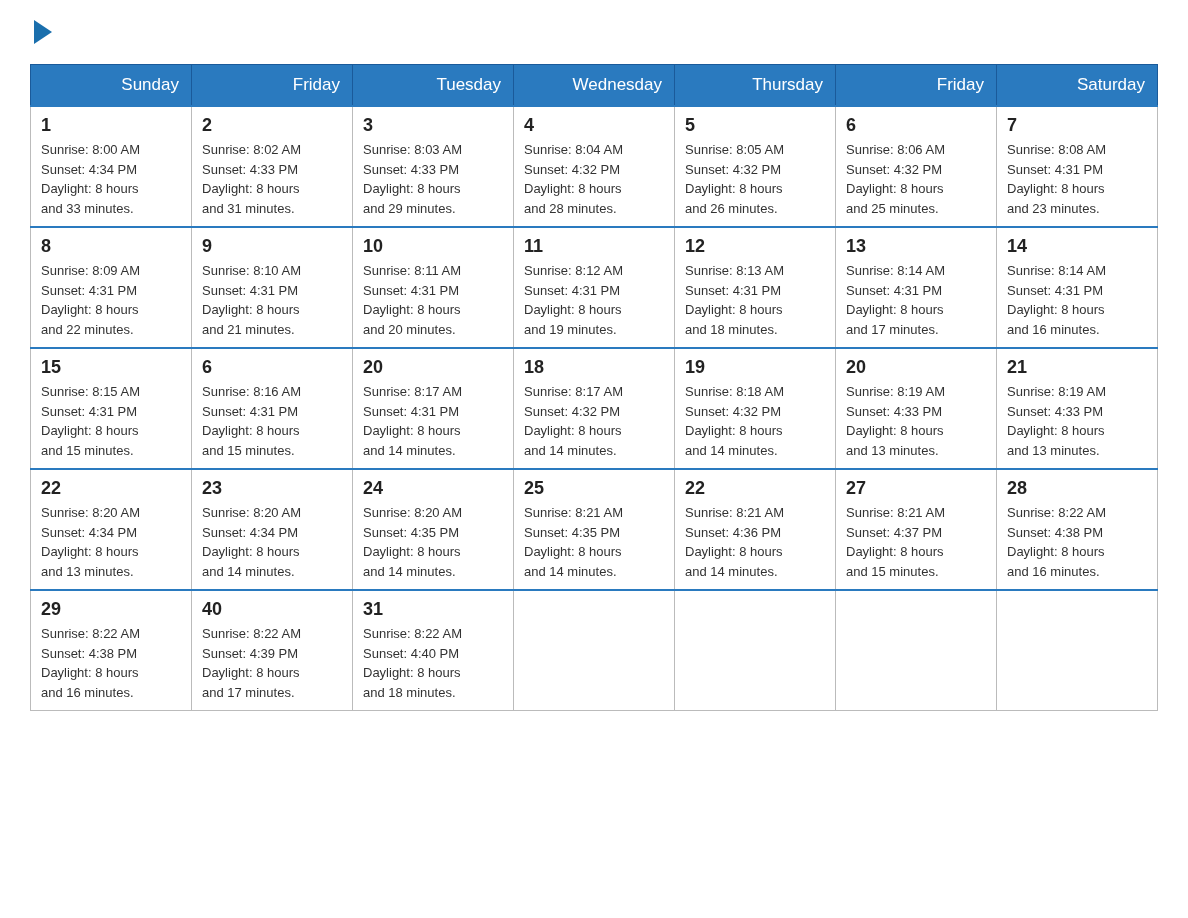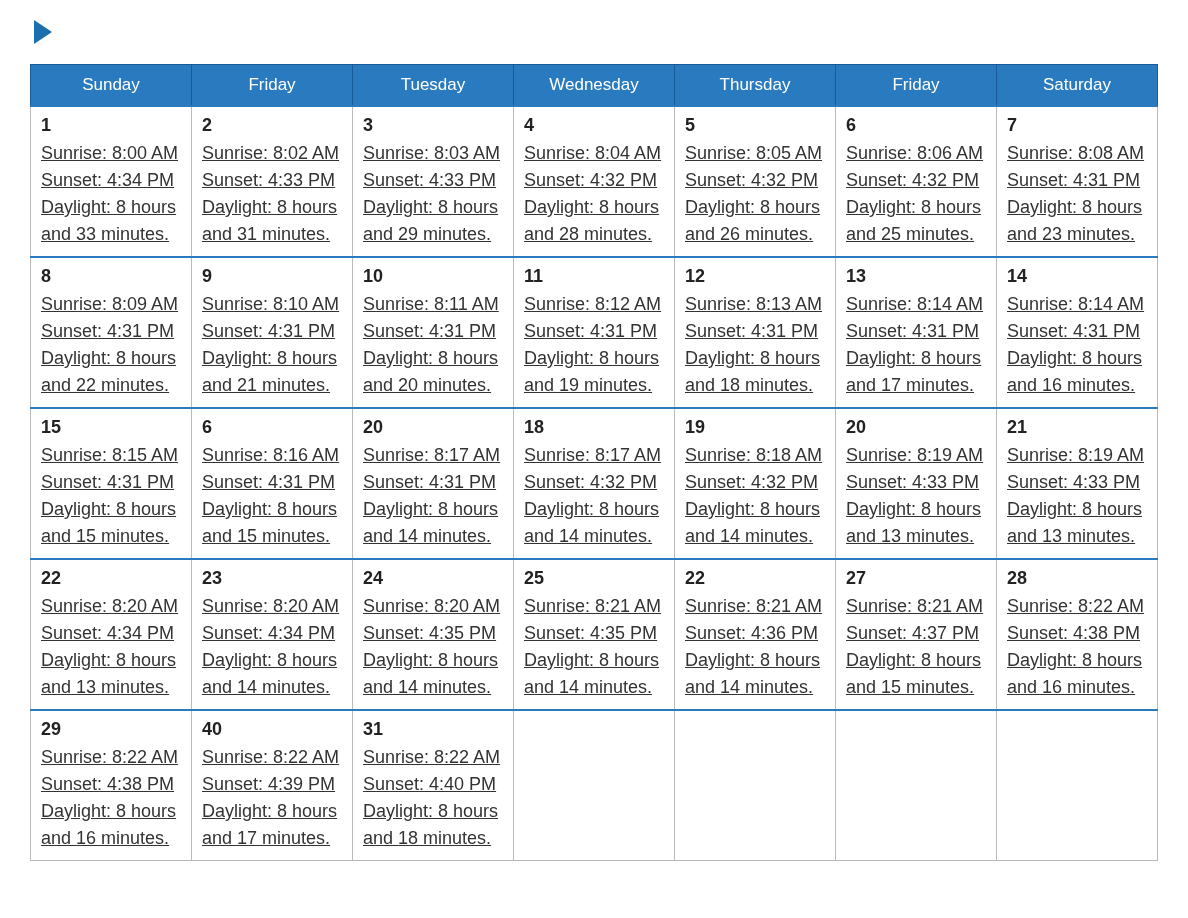--- a/index.html
+++ b/index.html
@@ -60,42 +60,41 @@
       width: 100%;
       border-collapse: collapse;
       border: 1px solid #999;
     }
     .calendar th {
       background-color: #2a7abf;
       color: #fff;
       padding: 10px 12px;
       font-size: 17px;
       font-weight: normal;
-      text-align: center;
+      text-align: right;
       border: 1px solid #1a5a9a;
     }
     .calendar td {
       vertical-align: top;
       padding: 8px 10px;
       border: 1px solid #bbb;
       width: 14.28%;
       min-height: 110px;
     }
     .day-number {
       font-size: 18px;
       font-weight: bold;
       color: #222;
       display: block;
       margin-bottom: 4px;
     }
     .day-info {
-      font-size: 18px;
+      font-size: 13px;
       color: #333;
       line-height: 1.5;
-      text-decoration: underline;
     }
     .empty-cell {
       background: #fff;
     }
     .week-row td {
       border-top: 2px solid #2a7abf;
     }
   </style>
 </head>
 <body>

